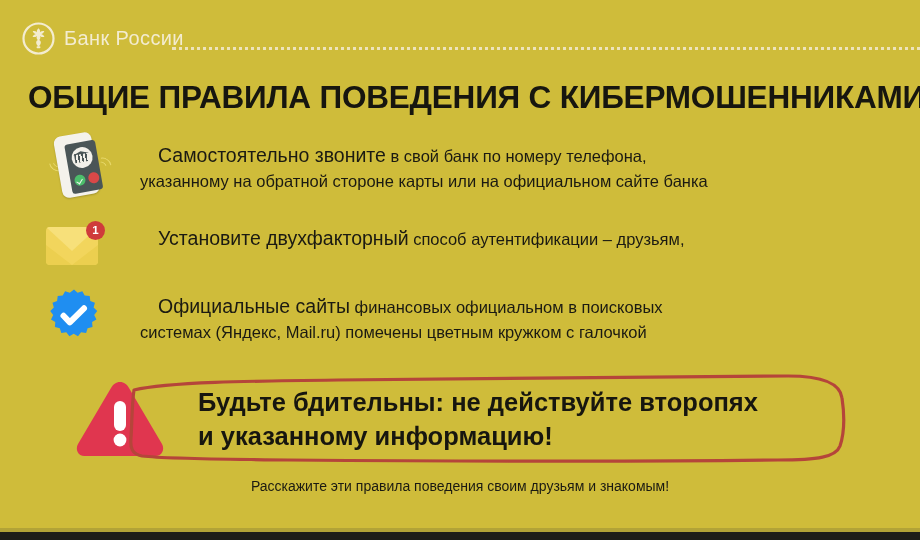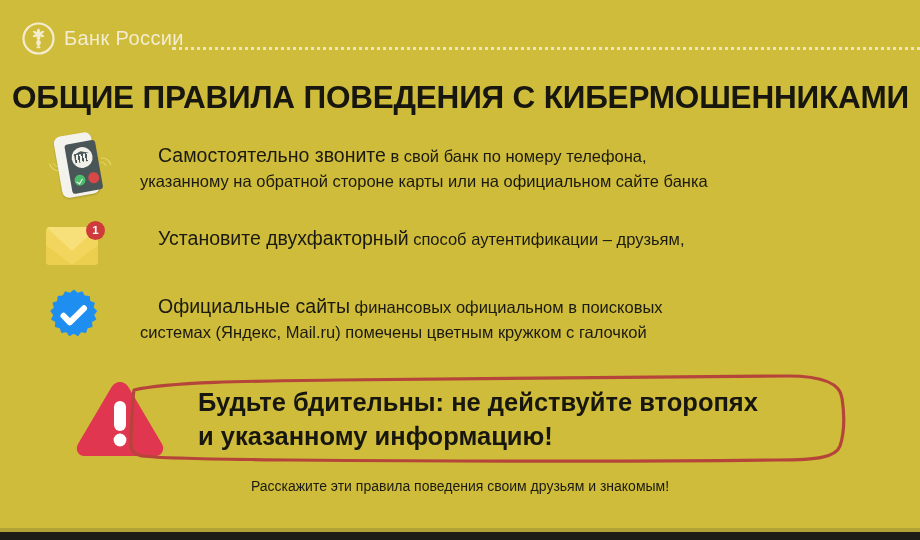--- a/index.html
+++ b/index.html
@@ -42,21 +42,21 @@
     position: absolute;
     left: 172px; top: 47px;
     right: 0;
     height: 0;
     border-top: 3px dotted #efe6c4;
     opacity: .95;
   }
   
   #title {
     position: absolute;
-    left: 12px; top: 79px;
+    left: 28px; top: 79px;
     width: 870px;
     font-size: 31.5px;
     font-weight: bold;
     color: #17160f;
     letter-spacing: -0.2px;
     white-space: nowrap;
   }
   
   .rule {
     position: absolute;

